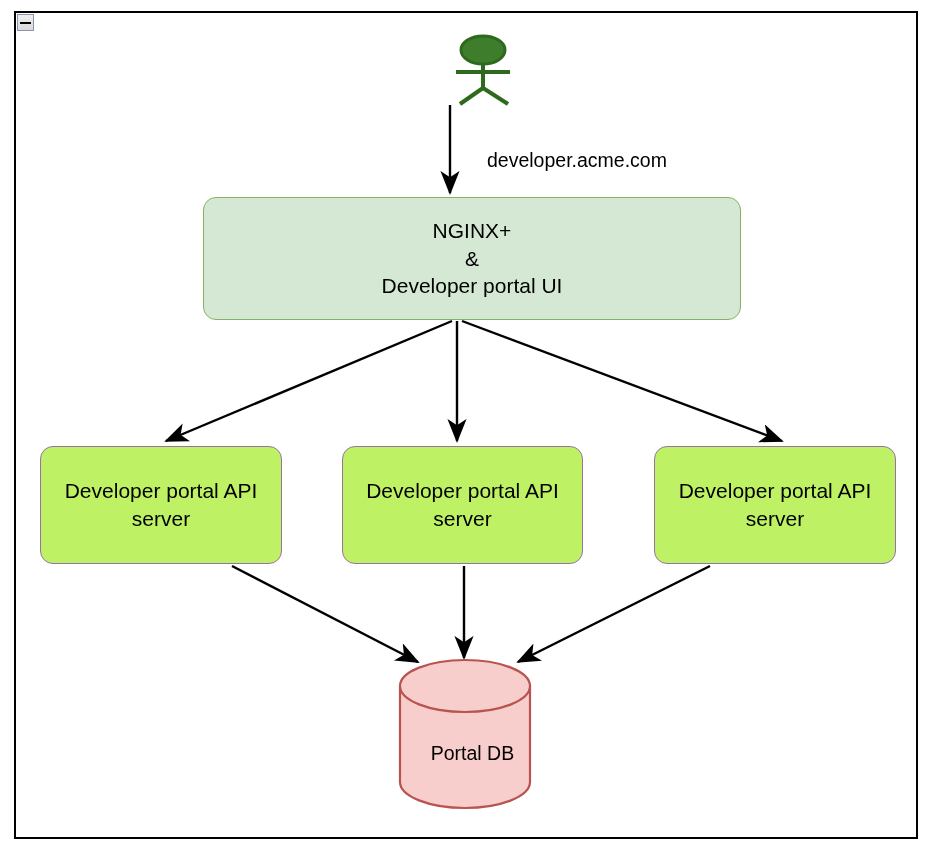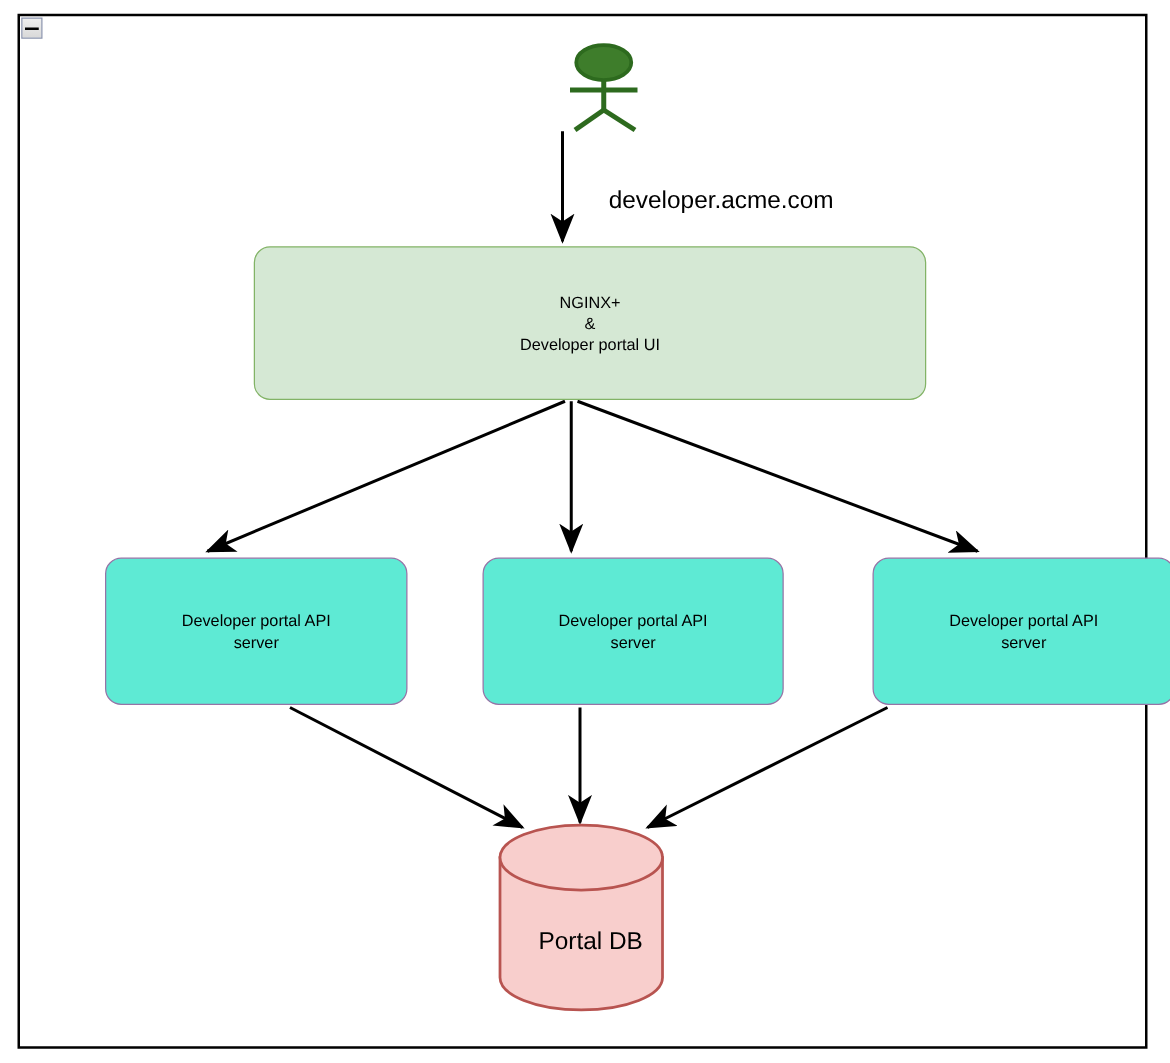--- a/index.html
+++ b/index.html
@@ -62,33 +62,32 @@
 
   
   .node {
     position: absolute;
     box-sizing: border-box;
     display: flex;
     align-items: center;
     justify-content: center;
     text-align: center;
     color: #000000;
-    font-size: 13px;
+    font-size: 21px;
     line-height: 1.33;
     border-radius: 13px;
     z-index: 10;
   }
   .node-green {
     background: #d5e8d4;
     border: 1.6px solid #82b366;
   }
   .node-purple {
-    background: #5eead4;
+    background: #bef264;
     border: 1.8px solid #9673a6;
-    margin-left: 44px;
   }
   #node-nginx {
     left: 203px;
     top: 197px;
     width: 538px;
     height: 123px;
   }
   #node-api-1 {
     left: 40px;
     top: 446px;

